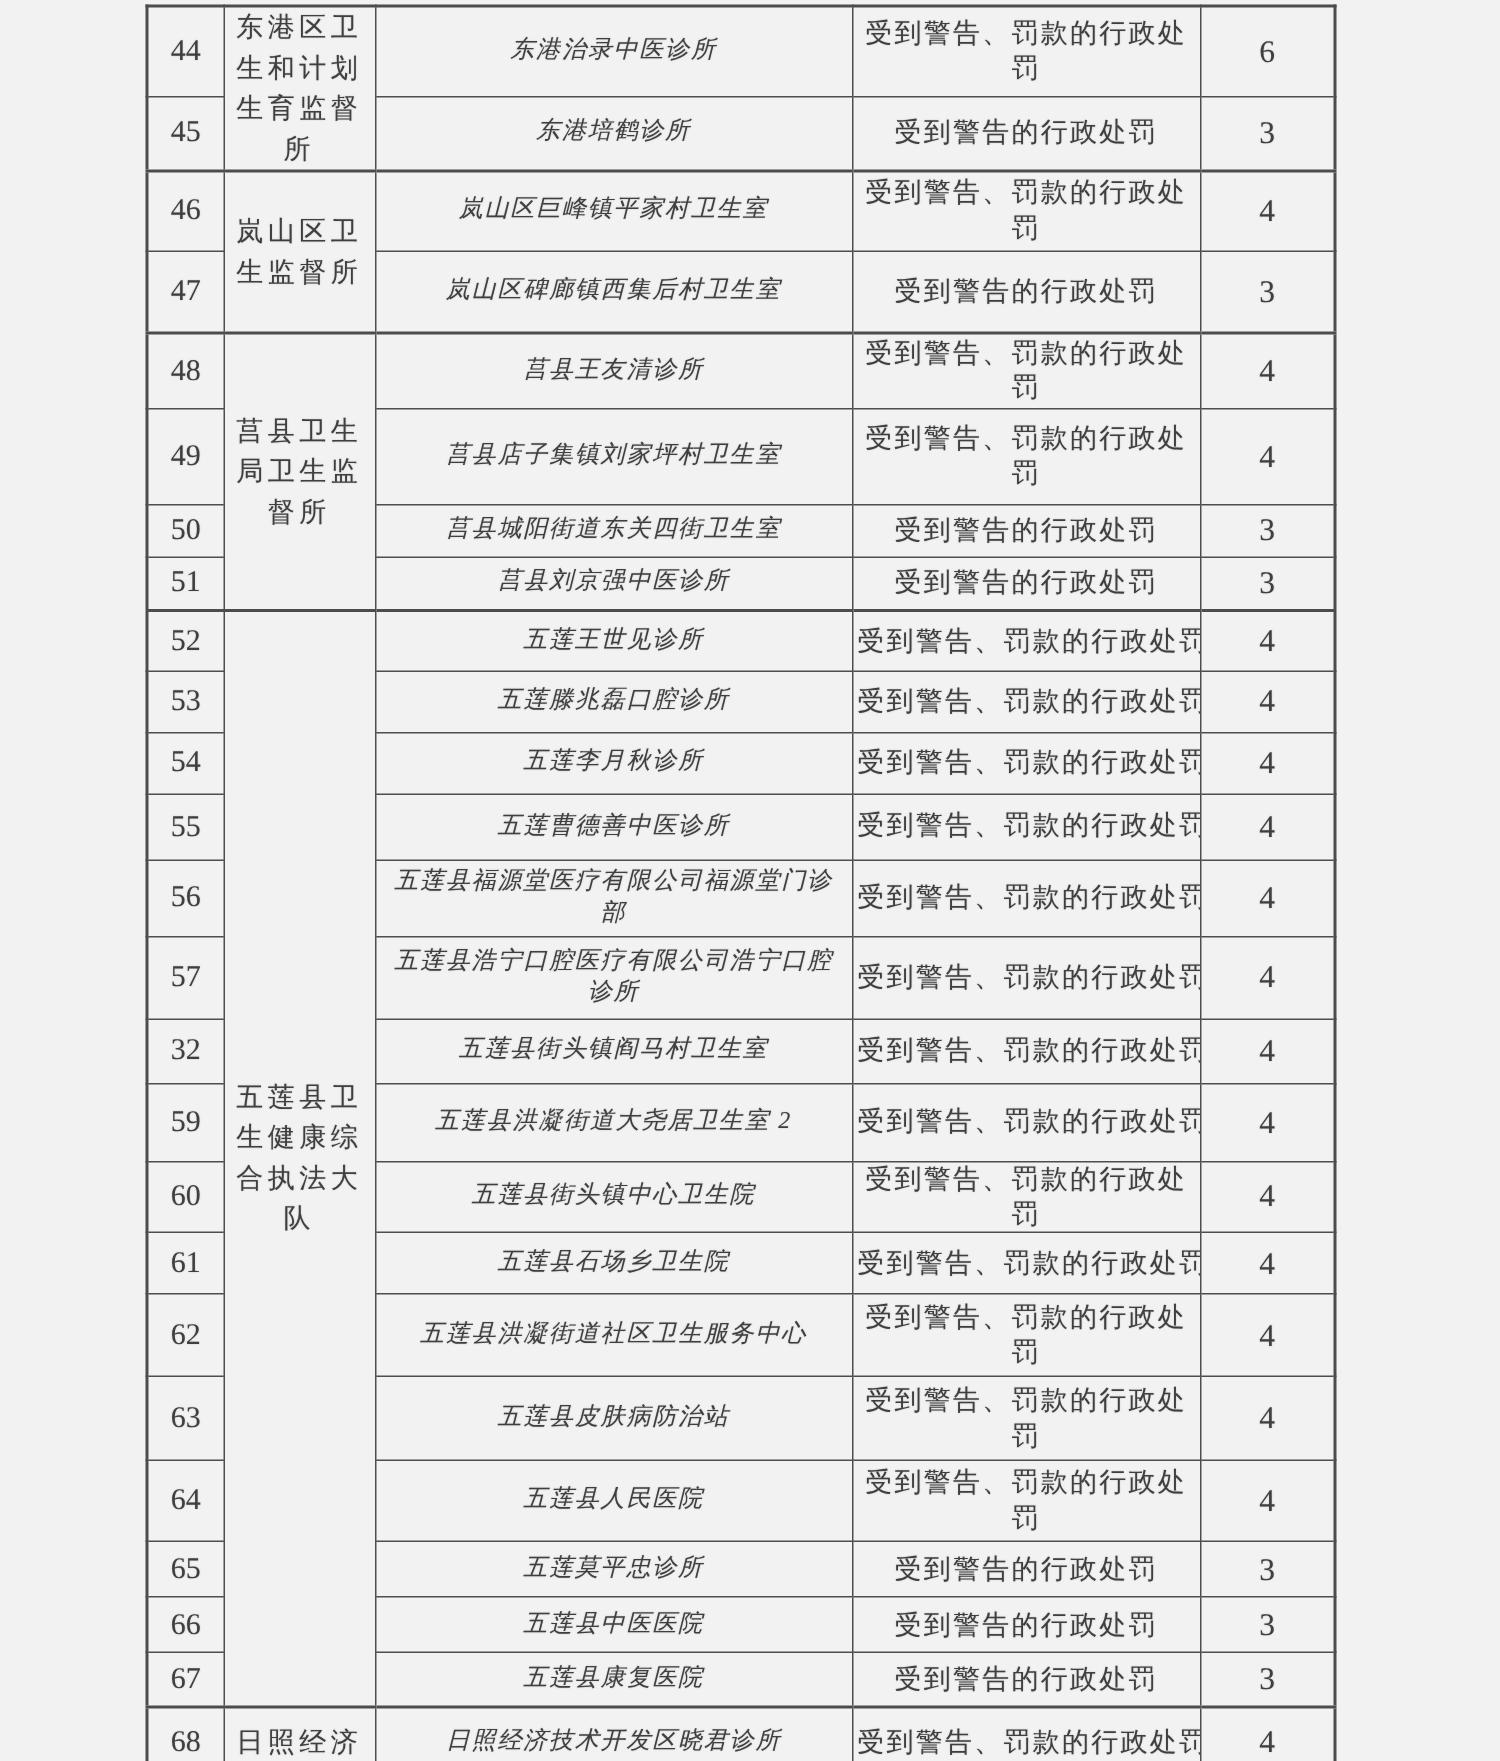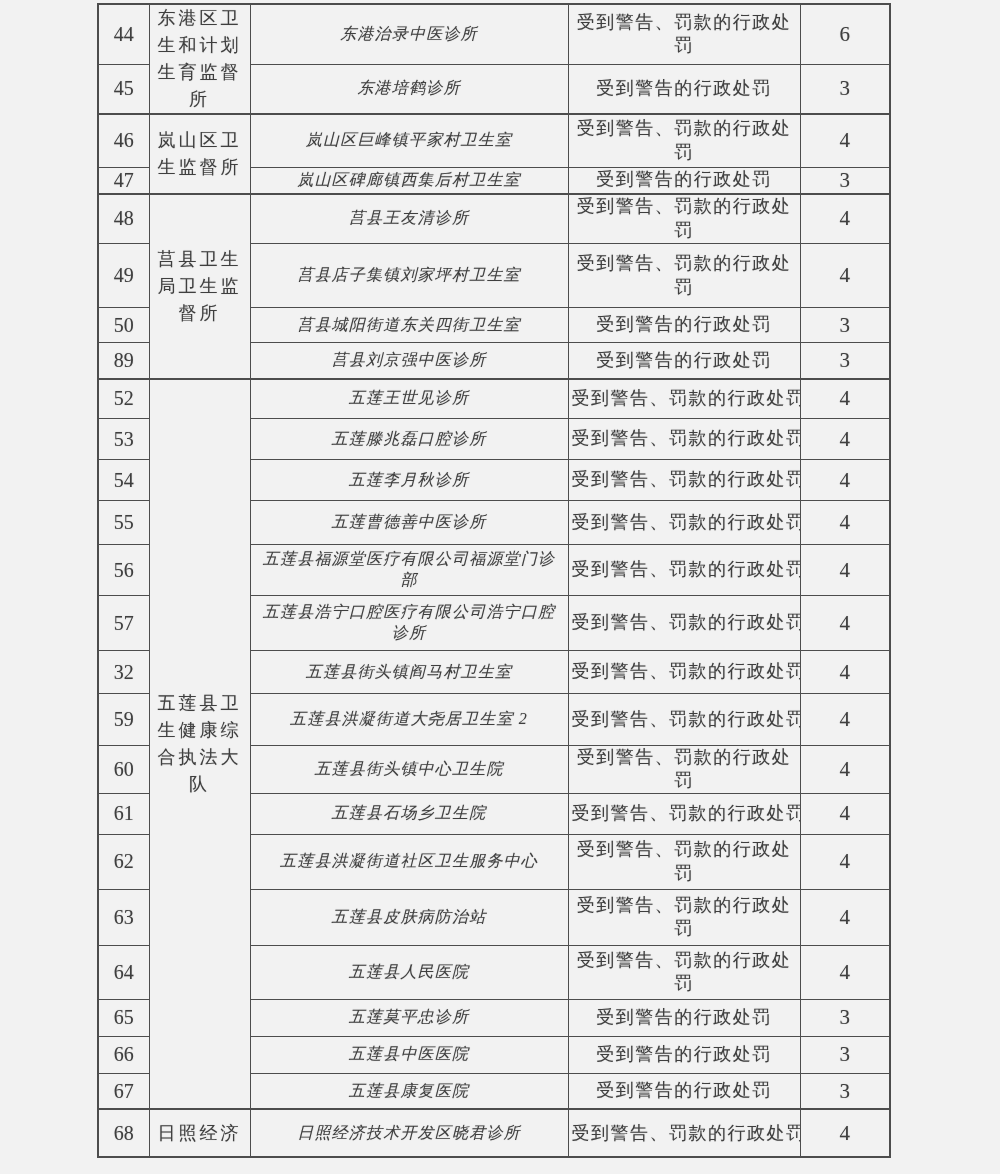--- a/index.html
+++ b/index.html
@@ -84,21 +84,21 @@
           <td class="pen">受到警告的行政处罚</td>
           <td class="score">3</td>
         </tr>
         <tr class="gs" style="height: 53px; padding-left: 12px;">
           <td class="num">46</td>
           <td class="agency" rowspan="2">岚山区卫生监督所</td>
           <td class="org">岚山区巨峰镇平家村卫生室</td>
           <td class="pen">受到警告、罚款的行政处罚</td>
           <td class="score">4</td>
         </tr>
-        <tr style="height: 26px;">
+        <tr style="height: 55px;">
           <td class="num">47</td>
           <td class="org">岚山区碑廊镇西集后村卫生室</td>
           <td class="pen">受到警告的行政处罚</td>
           <td class="score">3</td>
         </tr>
         <tr class="gs" style="height: 50px;">
           <td class="num">48</td>
           <td class="agency" rowspan="4">莒县卫生局卫生监督所</td>
           <td class="org">莒县王友清诊所</td>
           <td class="pen">受到警告、罚款的行政处罚</td>
@@ -110,21 +110,21 @@
           <td class="pen">受到警告、罚款的行政处罚</td>
           <td class="score">4</td>
         </tr>
         <tr style="height: 35px;">
           <td class="num">50</td>
           <td class="org">莒县城阳街道东关四街卫生室</td>
           <td class="pen">受到警告的行政处罚</td>
           <td class="score">3</td>
         </tr>
         <tr style="height: 36px;">
-          <td class="num">89</td>
+          <td class="num">51</td>
           <td class="org">莒县刘京强中医诊所</td>
           <td class="pen">受到警告的行政处罚</td>
           <td class="score">3</td>
         </tr>
         <tr class="gs" style="height: 40px;">
           <td class="num">52</td>
           <td class="agency" rowspan="16">五莲县卫生健康综合执法大队</td>
           <td class="org">五莲王世见诊所</td>
           <td class="pen clip">受到警告、罚款的行政处罚</td>
           <td class="score">4</td>

